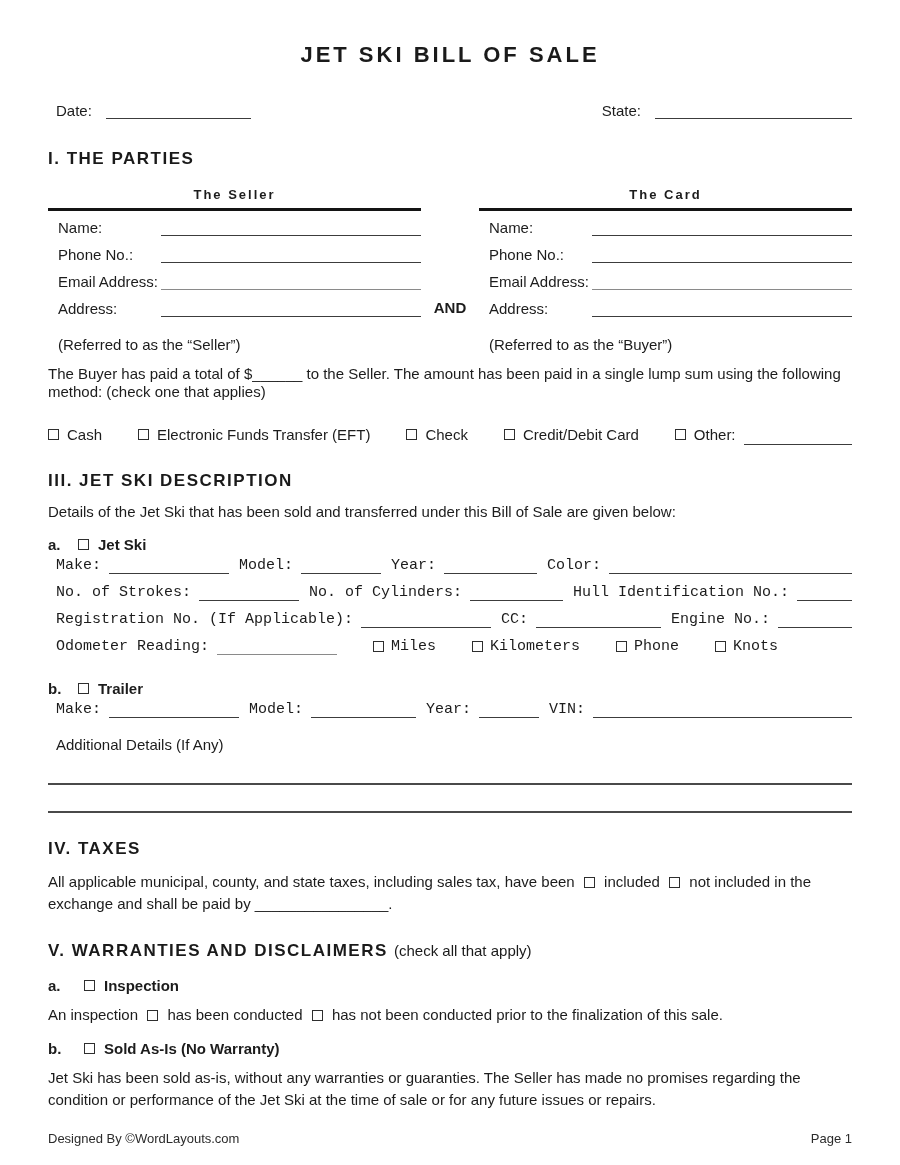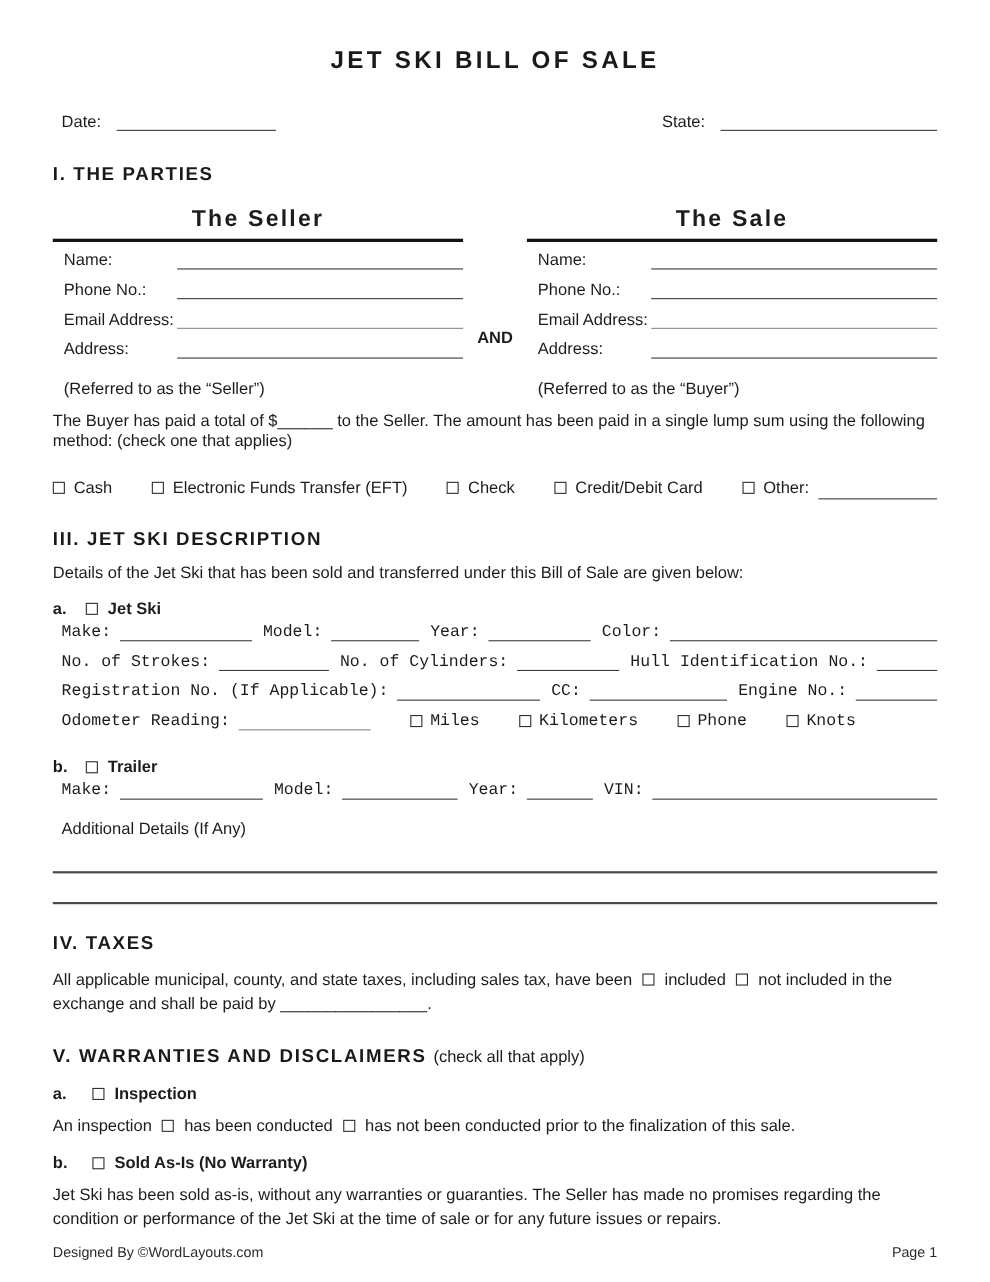--- a/index.html
+++ b/index.html
@@ -24,21 +24,21 @@
   .w105{width:105px} .w120{width:120px} .w125{width:125px} .w130{width:130px}
   .grow{flex:1}
   .h2 {
     font-size:17px; font-weight:700; letter-spacing:1.5px; color:#1a1a1a;
   }
   .h2 .h2-suffix { font-weight:400; letter-spacing:0; font-size:15px; text-transform:none; }
   .sec-parties { margin-top:30px; }
   .parties { position:relative; margin-top:18px; display:flex; justify-content:space-between; }
   .party { width:46.4%; }
   .party-head {
-    text-align:center; font-weight:700; letter-spacing:2px; font-size:21px;
+    text-align:center; font-weight:700; letter-spacing:2px; font-size:13px;
     padding-bottom:6px; border-bottom:3px solid #141414;
   }
   .party-rows { margin-top:8px; }
   .frow { display:flex; align-items:flex-start; height:27px; }
   .party .frow { padding-left:10px; }
   .party .flabel { width:103px; flex-shrink:0; }
   .referred { margin-top:9px; padding-left:10px; }
   .and {
     position:absolute; left:50%; top:112px; transform:translateX(-50%);
     font-weight:700; font-size:15px;
@@ -118,21 +118,21 @@
           <span class="flabel">Address:</span>
           <span class="ln grow"></span>
         </div>
       </div>
       <div class="referred">(Referred to as the “Seller”)</div>
     </div>
 
     <div class="and">AND</div>
 
     <div class="party">
-      <div class="party-head">The Sale</div>
+      <div class="party-head">The Card</div>
       <div class="party-rows">
         <div class="frow">
           <span class="flabel">Name:</span>
           <span class="ln grow"></span>
         </div>
         <div class="frow">
           <span class="flabel">Phone No.:</span>
           <span class="ln grow"></span>
         </div>
         <div class="frow">

